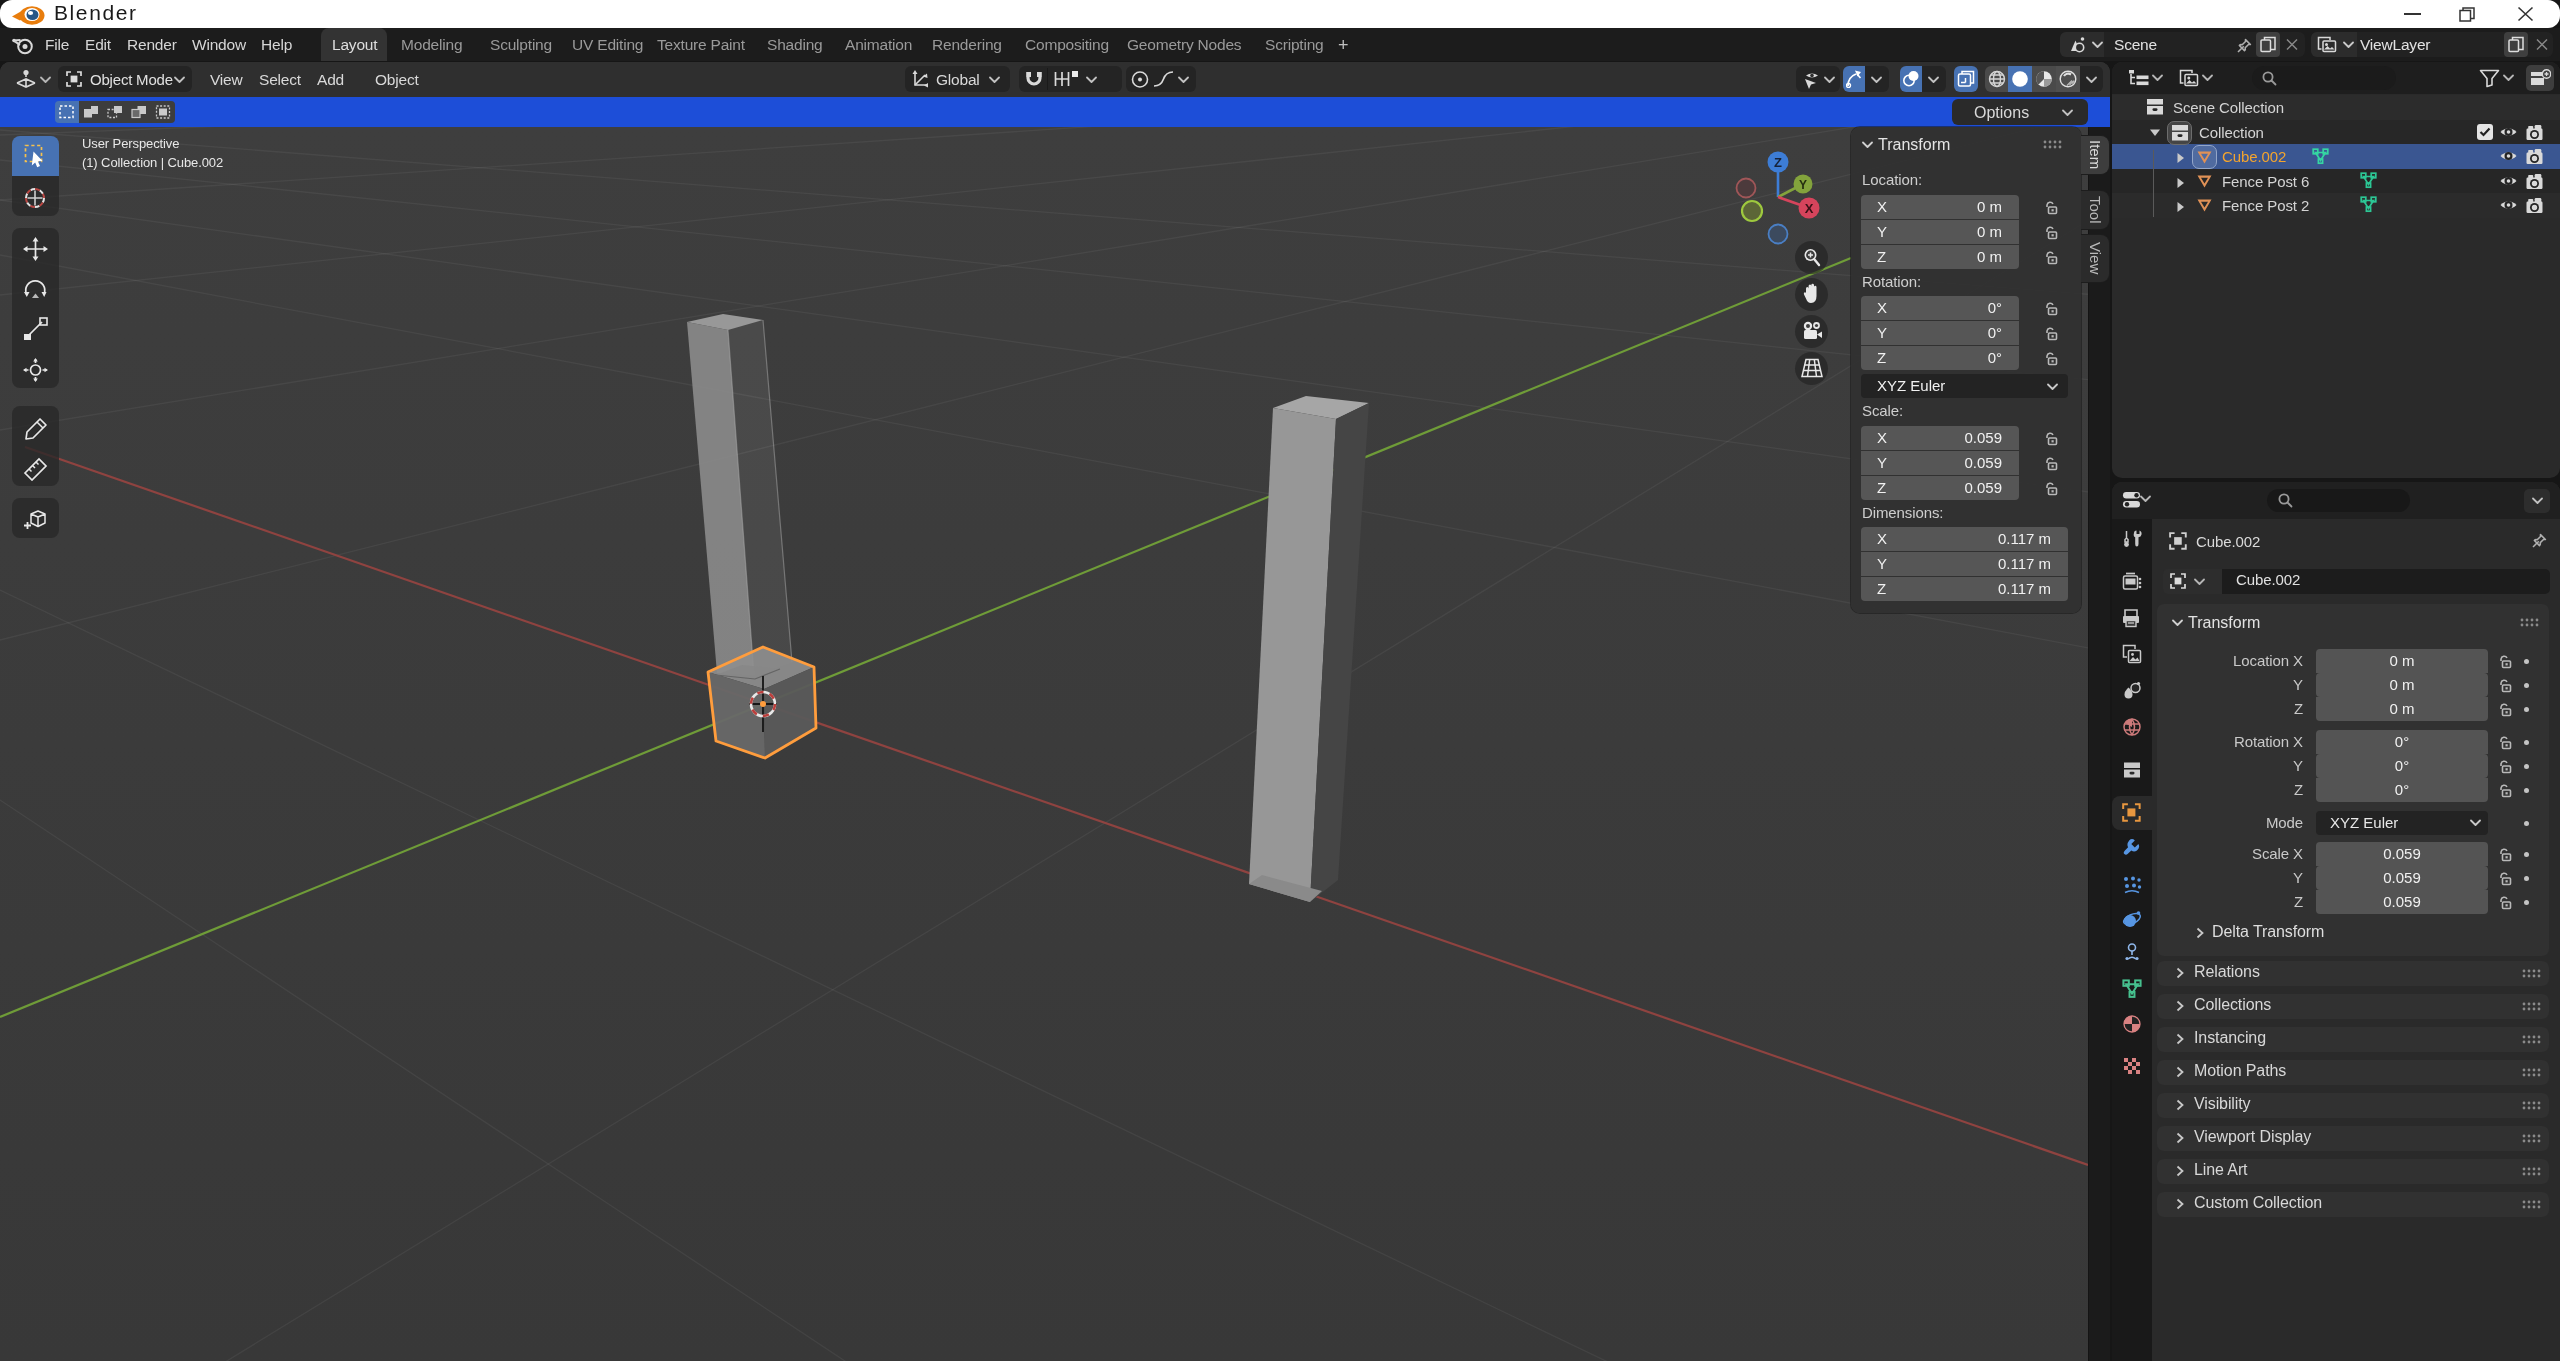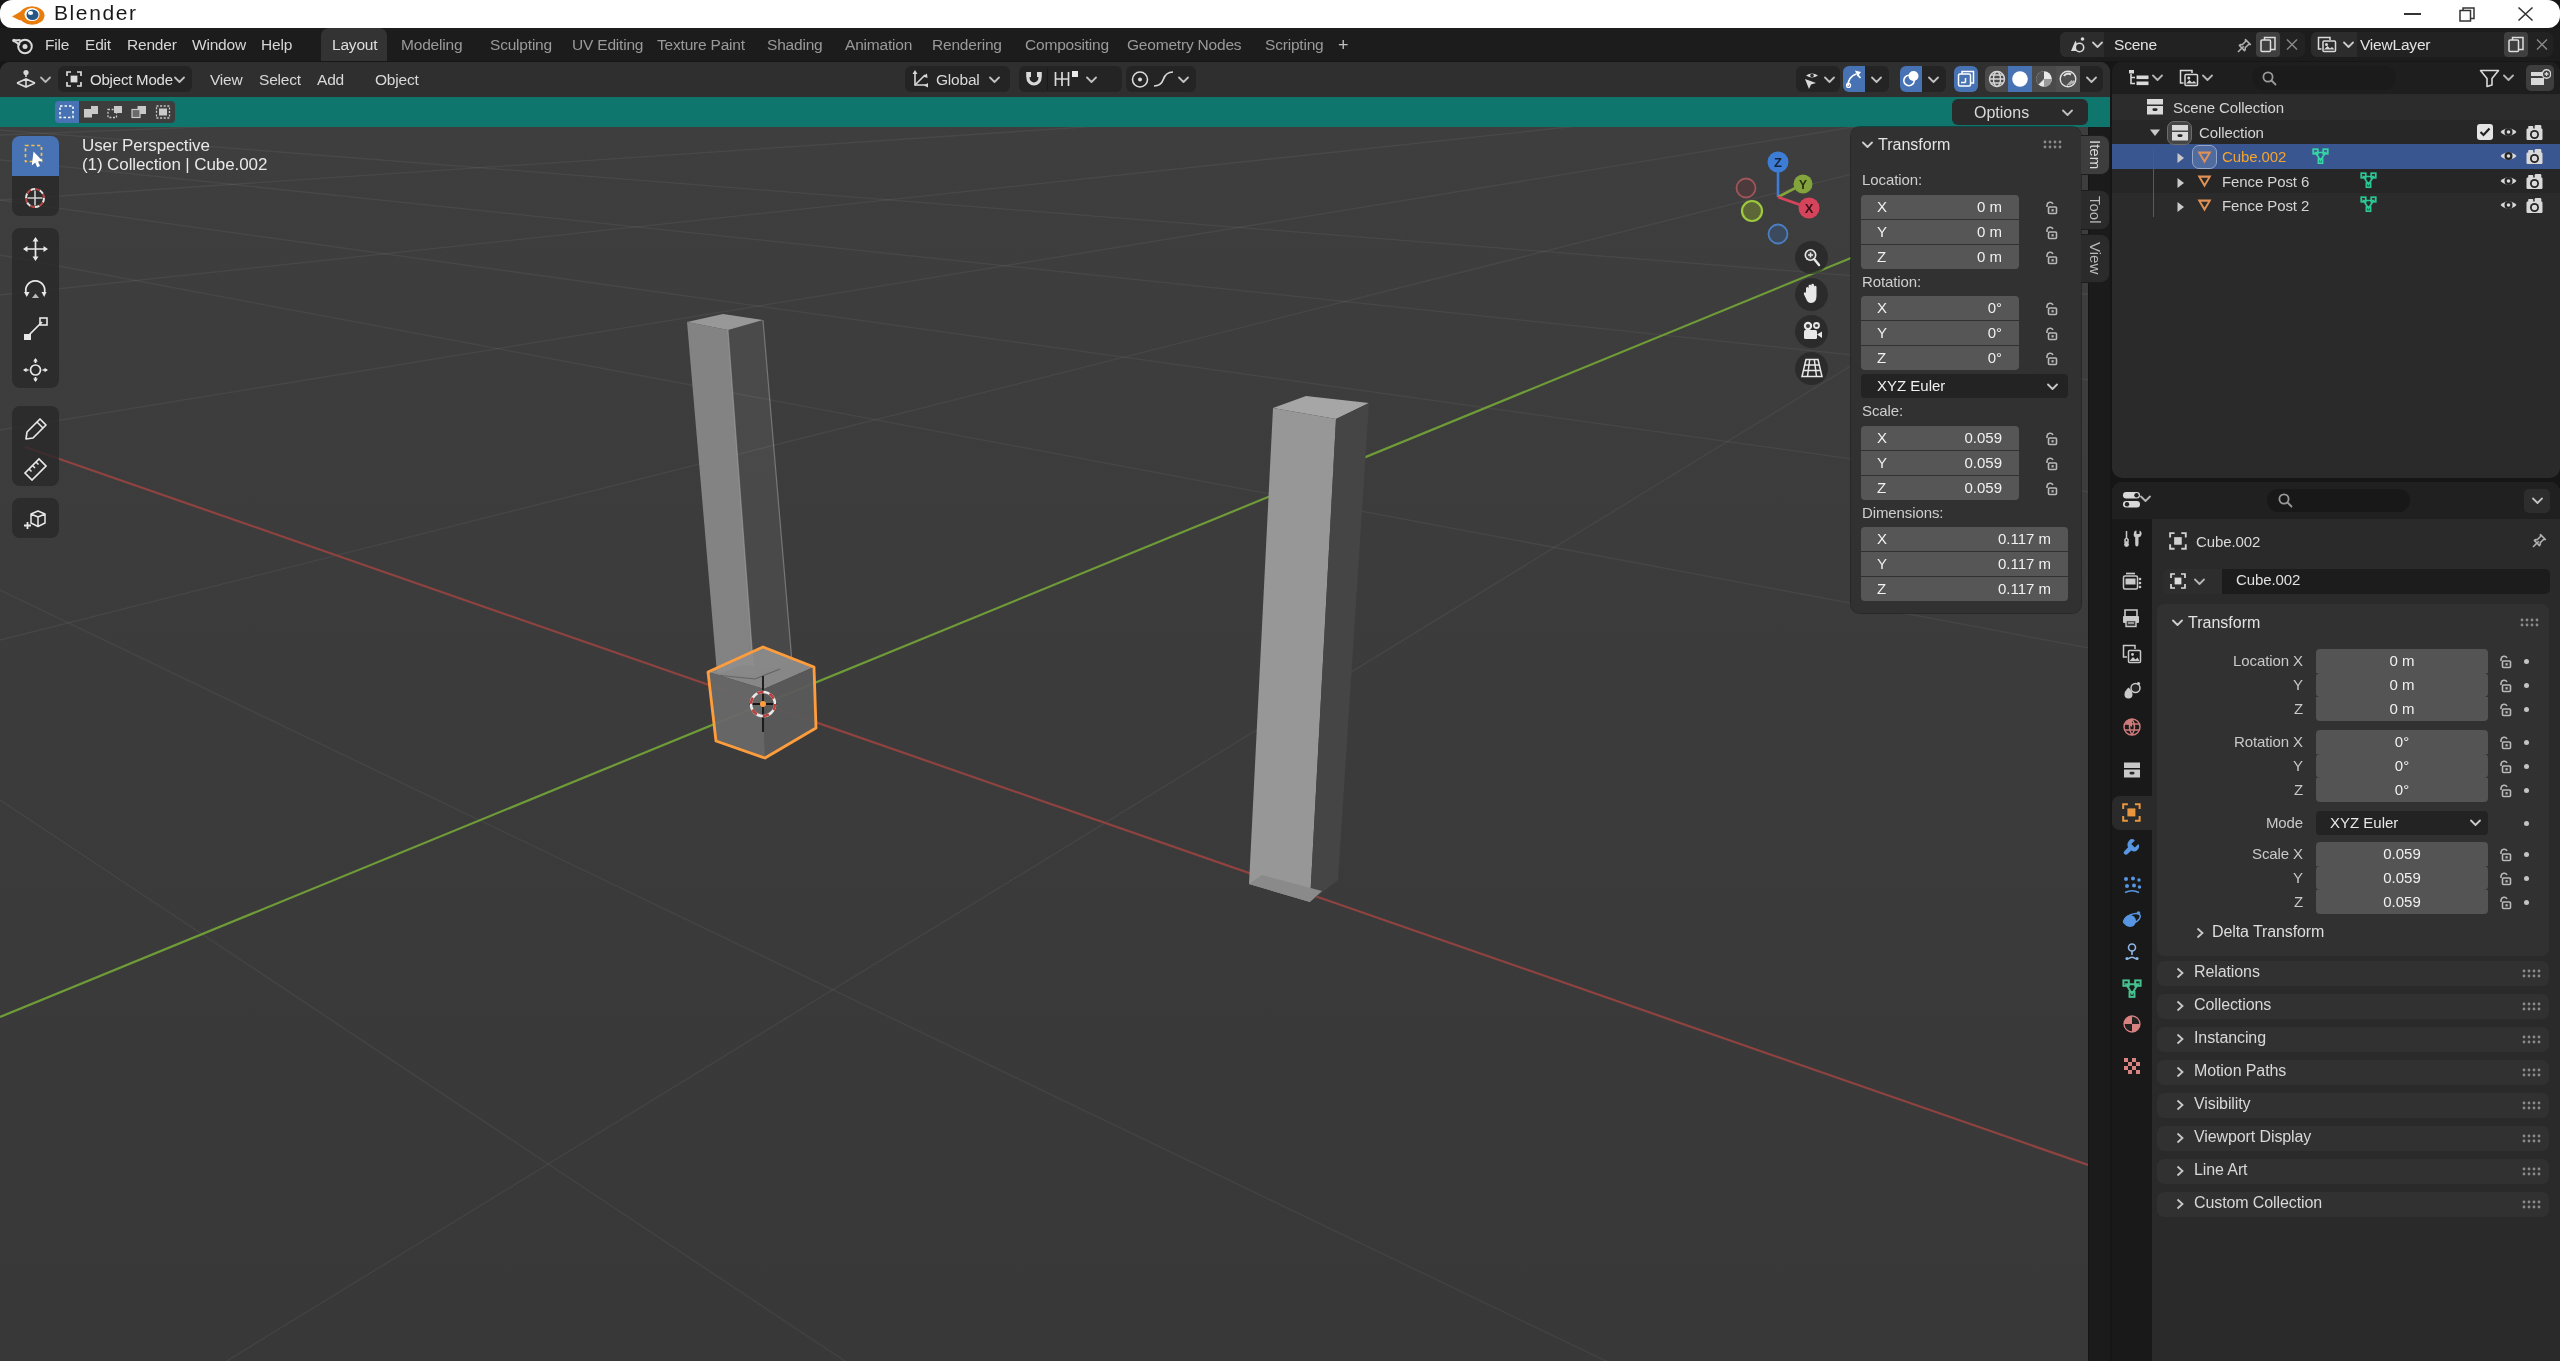--- a/index.html
+++ b/index.html
@@ -6,25 +6,25 @@
 html,body { width:2560px; height:1361px; overflow:hidden; background:#161616; font-family:"Liberation Sans", sans-serif; }
 .abs { position:absolute; }
 #stage { position:relative; width:2560px; height:1361px; }
 svg { display:block; }
 #titlebar { left:0; top:0; width:2560px; height:28px; background:#ffffff;border-radius:12px; }
 #topbar { left:0; top:28px; width:2560px; height:33px; background:#1c1c1c; }
 .mtx { position:absolute; top:0; height:33px; line-height:34px; font-size:15.5px; color:#d6d6d6; letter-spacing:-0.2px;}
 .ttx { position:absolute; top:0; height:33px; line-height:34px; font-size:15.5px; color:#9a9a9a; letter-spacing:-0.2px;}
 #vparea { left:0; top:62px; width:2110px; height:1299px; background:#3a3a3a; border-radius:10px 10px 0 0; overflow:hidden; }
 #vphead { left:0; top:0; width:2110px; height:35px; background:#2f2f2f; }
-#toolsettings { left:0; top:35px; width:2110px; height:30px; background:#0f766e; }
+#toolsettings { left:0; top:35px; width:2110px; height:30px; background:#1d4ed8; }
 #vpcanvas { left:0; top:65px; width:2110px; height:1234px; background:linear-gradient(#3e3e3e,#383838); }
 .hbtn { position:absolute; top:4px; height:26px; background:#242424; border-radius:6px; }
 .htx { position:absolute; top:0; height:35px; line-height:36px; font-size:15.5px; color:#d9d9d9; letter-spacing:-0.2px;text-align:right;}
-.vtext { position:absolute; font-size:17px; color:rgba(255,255,255,0.88); letter-spacing:-0.1px; }
+.vtext { position:absolute; font-size:13px; color:rgba(255,255,255,0.88); letter-spacing:-0.1px; }
 .toolbtn { position:absolute; left:12px; width:47px; height:40px; background:rgba(40,40,40,0.78); }
 #outliner { left:2112px; top:62px; width:448px; height:416px; background:#2a2a2a; border-radius:10px; overflow:hidden; }
 #outhead { left:0; top:0; width:448px; height:32px; background:#1e1e1e; }
 .orow { position:absolute; left:0; width:448px; height:25px; }
 .otx { position:absolute; top:0; height:25px; line-height:25px; font-size:15px; color:#d4d4d4; letter-spacing:-0.1px;}
 #props { left:2112px; top:482px; width:448px; height:879px; background:#2a2a2a; border-radius:10px 10px 0 0; overflow:hidden; }
 #phead { left:0; top:0; width:448px; height:37px; background:#202020; }
 #ptabs { left:0; top:37px; width:40px; height:842px; background:#191919; }
 .panel { position:absolute; left:45px; width:392px; background:#313131; border-radius:7px; }
 .plab { position:absolute; height:24px; line-height:24px; font-size:15px; color:#c9c9c9; text-align:right; letter-spacing:-0.1px;}

